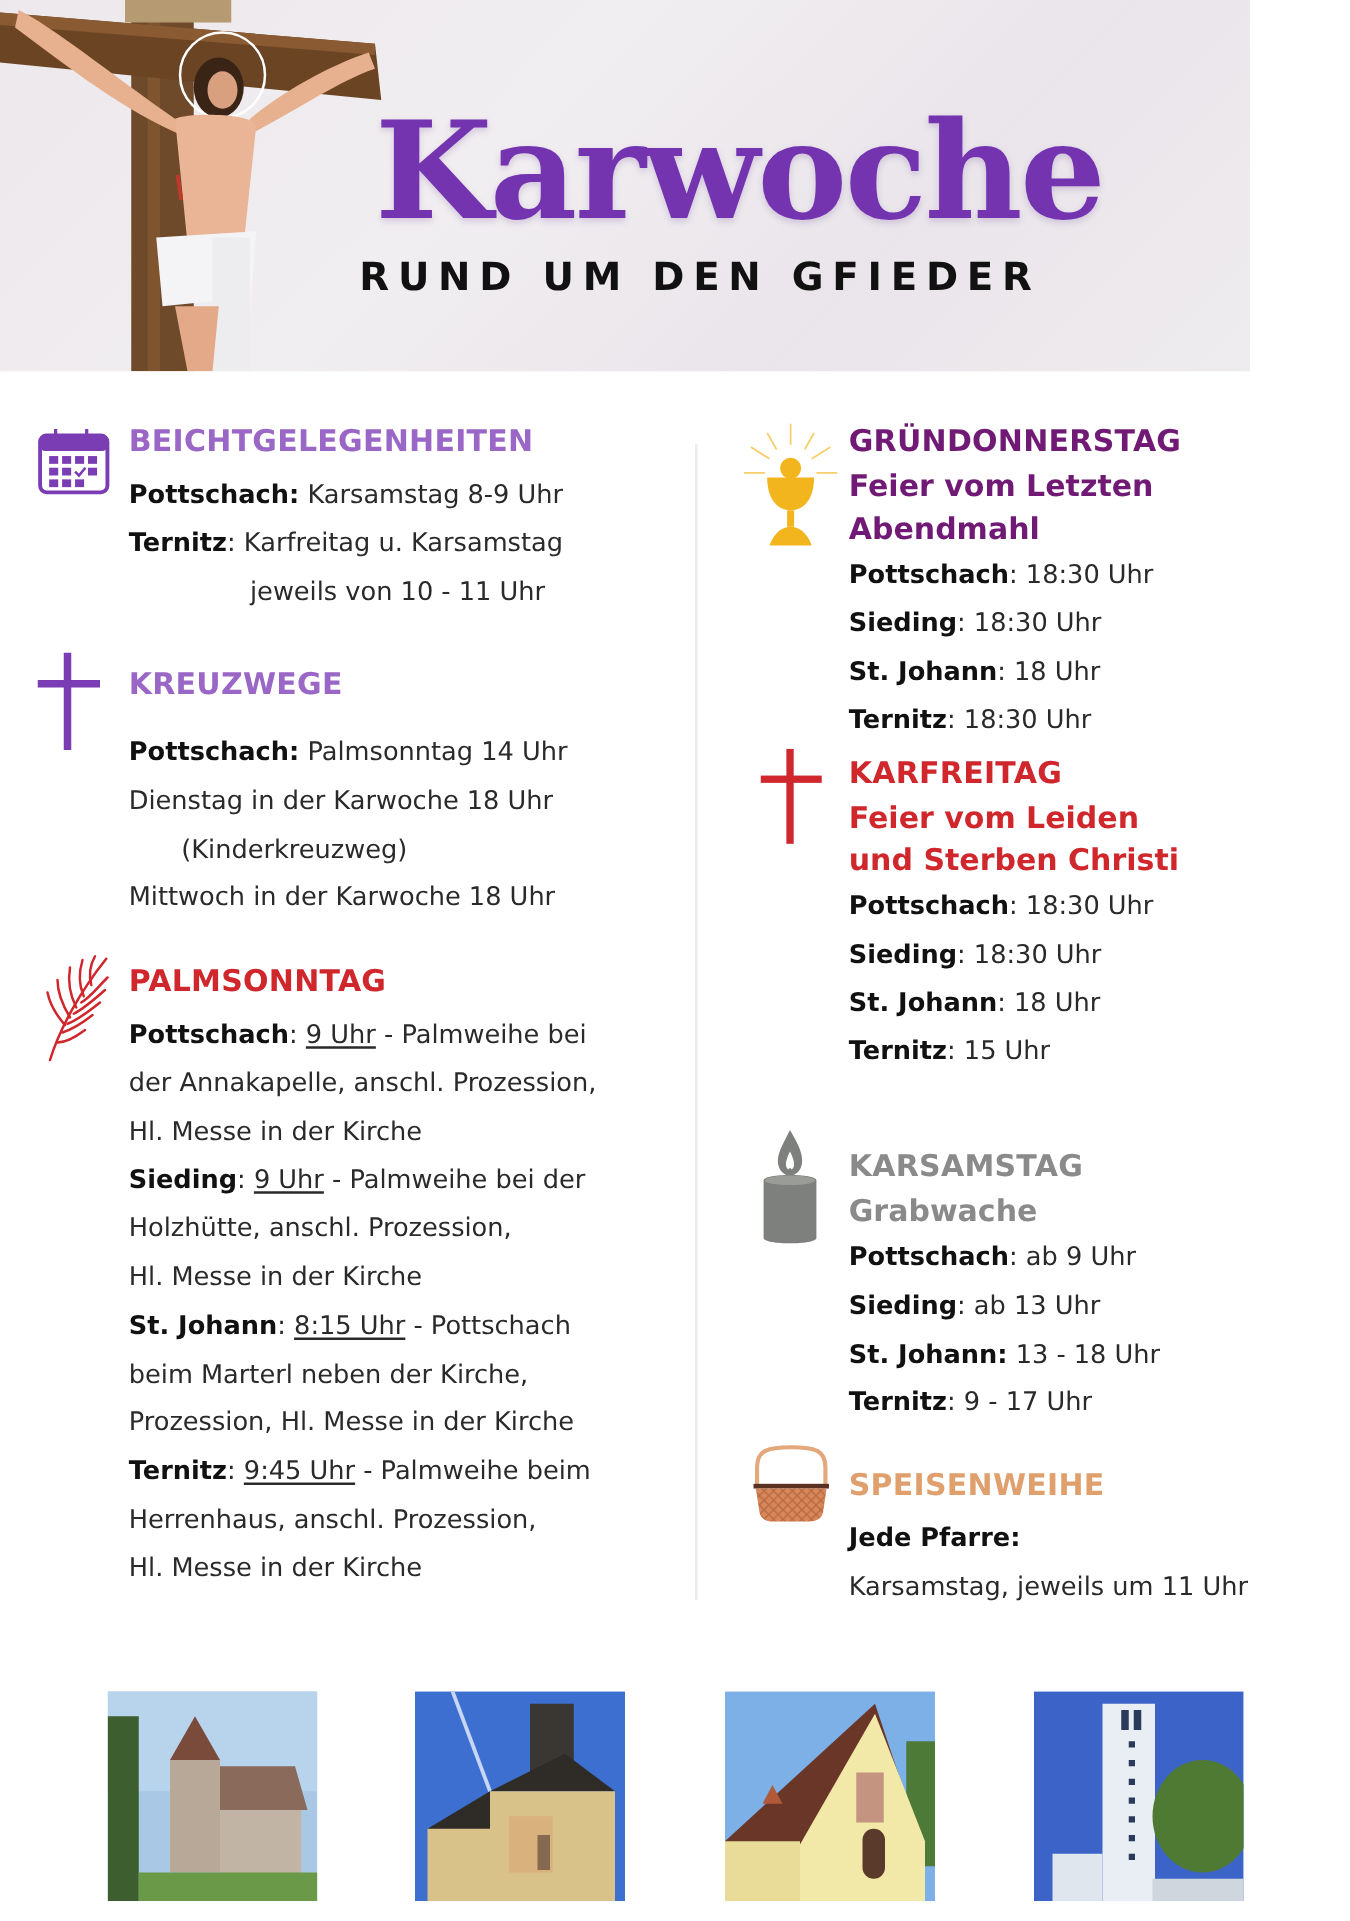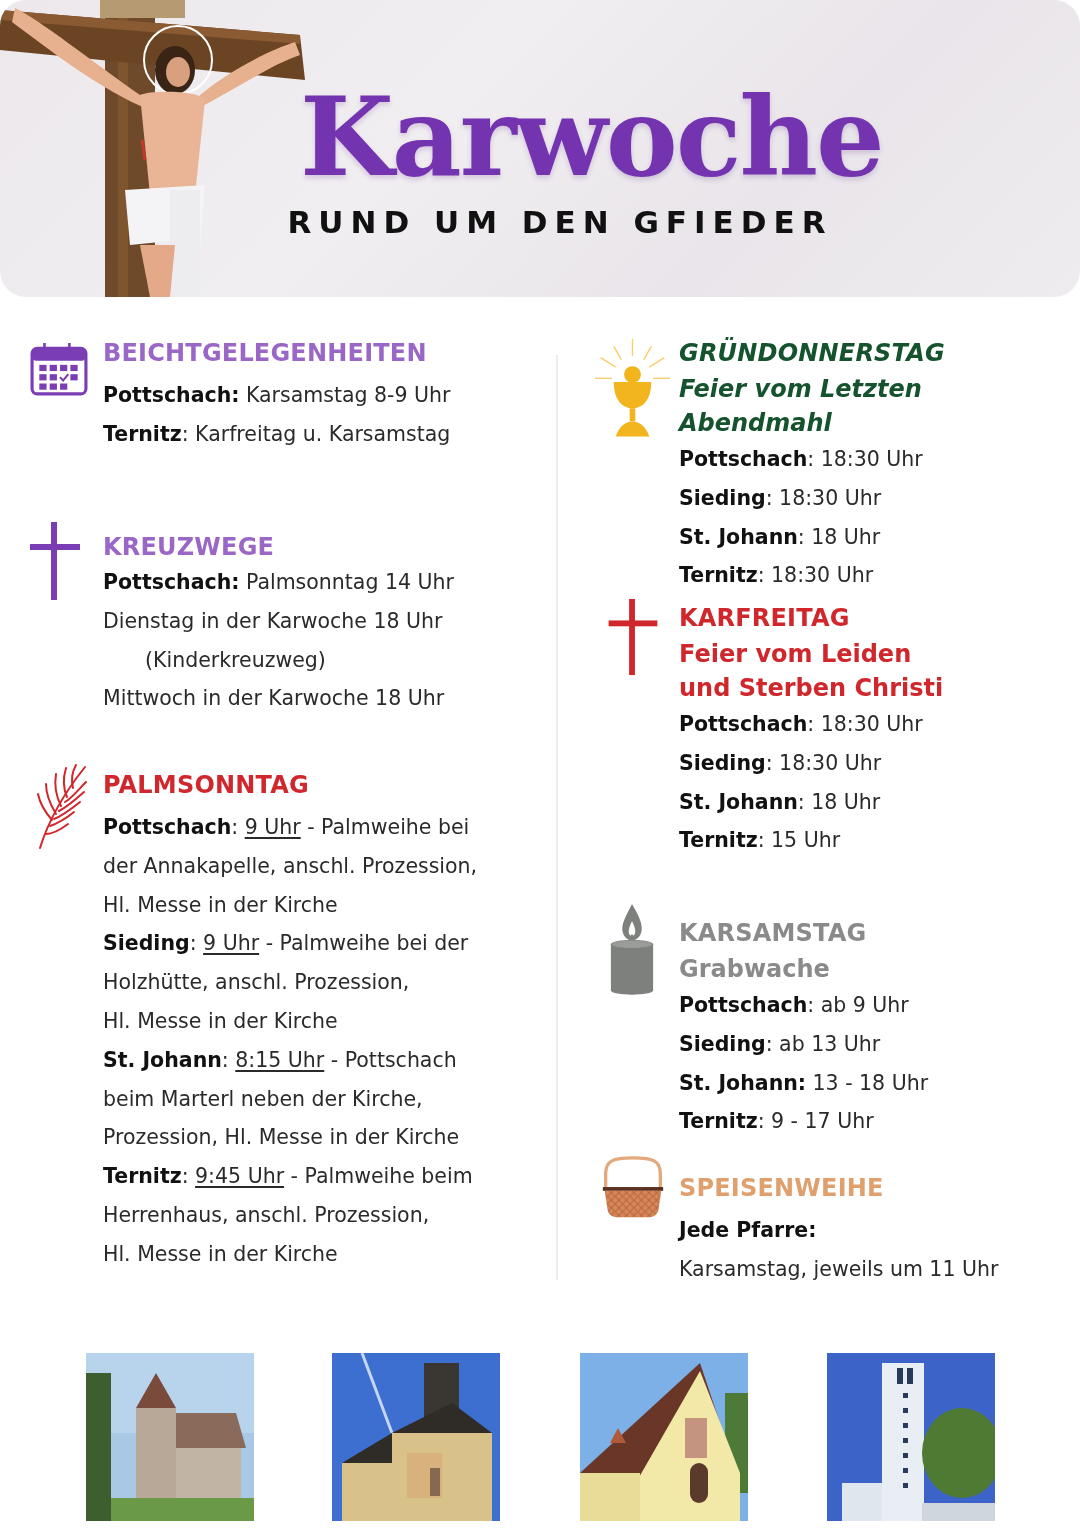--- a/index.html
+++ b/index.html
@@ -1,24 +1,23 @@
 <!DOCTYPE html>
 <html><head>
 <meta charset="utf-8">
 <style>
   * { box-sizing: border-box; margin: 0; padding: 0; }
   html, body { width: 1080px; height: 1537px; background: #ffffff; overflow: hidden; }
   body { font-family: "DejaVu Sans", "Liberation Sans", sans-serif; color: #222; position: relative; }
 
   
   .header {
-    position: absolute; left: 0; top: 0; width: 1080px; height: 297px;
+    position: absolute; left: 0; top: 0; width: 1000px; height: 297px;
     background: linear-gradient(135deg, #ece8ec 0%, #f1eef1 40%, #e9e5ea 70%, #efecef 100%);
     overflow: hidden;
-    border-radius: 26px;
   }
   .header .crucifix { position: absolute; left: 0; top: 0; width: 320px; height: 297px; }
   .header .title {
     position: absolute; left: 300px; top: 72px; width: 520px; text-align: center;
     font-family: "DejaVu Serif", "Liberation Serif", serif; font-weight: bold;
     font-size: 108px; letter-spacing: -2px; color: #7434b0; line-height: 130px;
     text-shadow: 0 3px 5px rgba(120,80,160,0.25);
   }
   .header .subtitle {
     position: absolute; left: 260px; top: 204px; width: 600px; text-align: center;
@@ -36,21 +35,21 @@
     letter-spacing: 0.2px; line-height: 30px;
   }
   .section .sub { font-weight: bold; font-size: 24px; line-height: 34px; }
   .section .line { font-size: 20.5px; line-height: 38.8px; color: #2a2a2a; white-space: nowrap; }
   .section .line b { color: #111; font-weight: bold; }
   .section .line u { text-decoration: underline; text-underline-offset: 3px; }
   .indent1 { padding-left: 97px; }
   .indent2 { padding-left: 42px; }
 
   .purple { color: #9a67c7; }
-  .yellow { color: #14532d; font-style: italic; }
+  .yellow { color: #701a75; }
   .red { color: #d0272d; }
   .gray { color: #8a8a8a; }
   .orange { color: #e0a06e; }
 
   
   .photos { position: absolute; left: 0; top: 1353px; width: 1080px; height: 170px; }
   .photo { position: absolute; top: 0; width: 168px; height: 168px; overflow: hidden; }
 </style>
 </head>
 <body>
@@ -106,32 +105,33 @@
         <rect x="19" y="42" width="7" height="6"></rect>
         <rect x="29" y="42" width="7" height="6"></rect>
     </g>
     <path d="M29,36 l3,3 l5,-6" stroke="#7a3db3" stroke-width="2" fill="none"></path>
   </svg>
   <div style="position:absolute; left:73px; top:0; width:440px;">
     <h2 class="purple">BEICHTGELEGENHEITEN</h2>
     <div style="margin-top:8px;">
       <div class="line"><b>Pottschach:</b><span> Karsamstag 8-9 Uhr</span></div>
       <div class="line"><b>Ternitz</b><span>: Karfreitag u. Karsamstag</span></div>
+      <div class="line indent1"><span>jeweils von 10 - 11 Uhr</span></div>
     </div>
   </div>
 </div>
 
 <div class="section" style="left:30px; top:532px;">
   <svg class="icon" viewBox="0 0 50 80" style="left:0; top:-10px; width:50px; height:80px;">
     <rect x="21" y="0" width="6" height="78" fill="#7a3db3"></rect>
     <rect x="0" y="22" width="50" height="6" fill="#7a3db3"></rect>
   </svg>
   <div style="position:absolute; left:73px; top:0; width:440px;">
     <h2 class="purple">KREUZWEGE</h2>
-    <div style="margin-top:1px;">
+    <div style="margin-top:20px;">
       <div class="line"><b>Pottschach:</b><span> Palmsonntag 14 Uhr</span></div>
       <div class="line"><span>Dienstag in der Karwoche 18 Uhr</span></div>
       <div class="line indent2"><span>(Kinderkreuzweg)</span></div>
       <div class="line"><span>Mittwoch in der Karwoche 18 Uhr</span></div>
     </div>
   </div>
 </div>
 
 <div class="section" style="left:30px; top:770px;">
   <svg class="icon" viewBox="0 0 60 90" style="left:0; top:-8px; width:60px; height:90px;">

